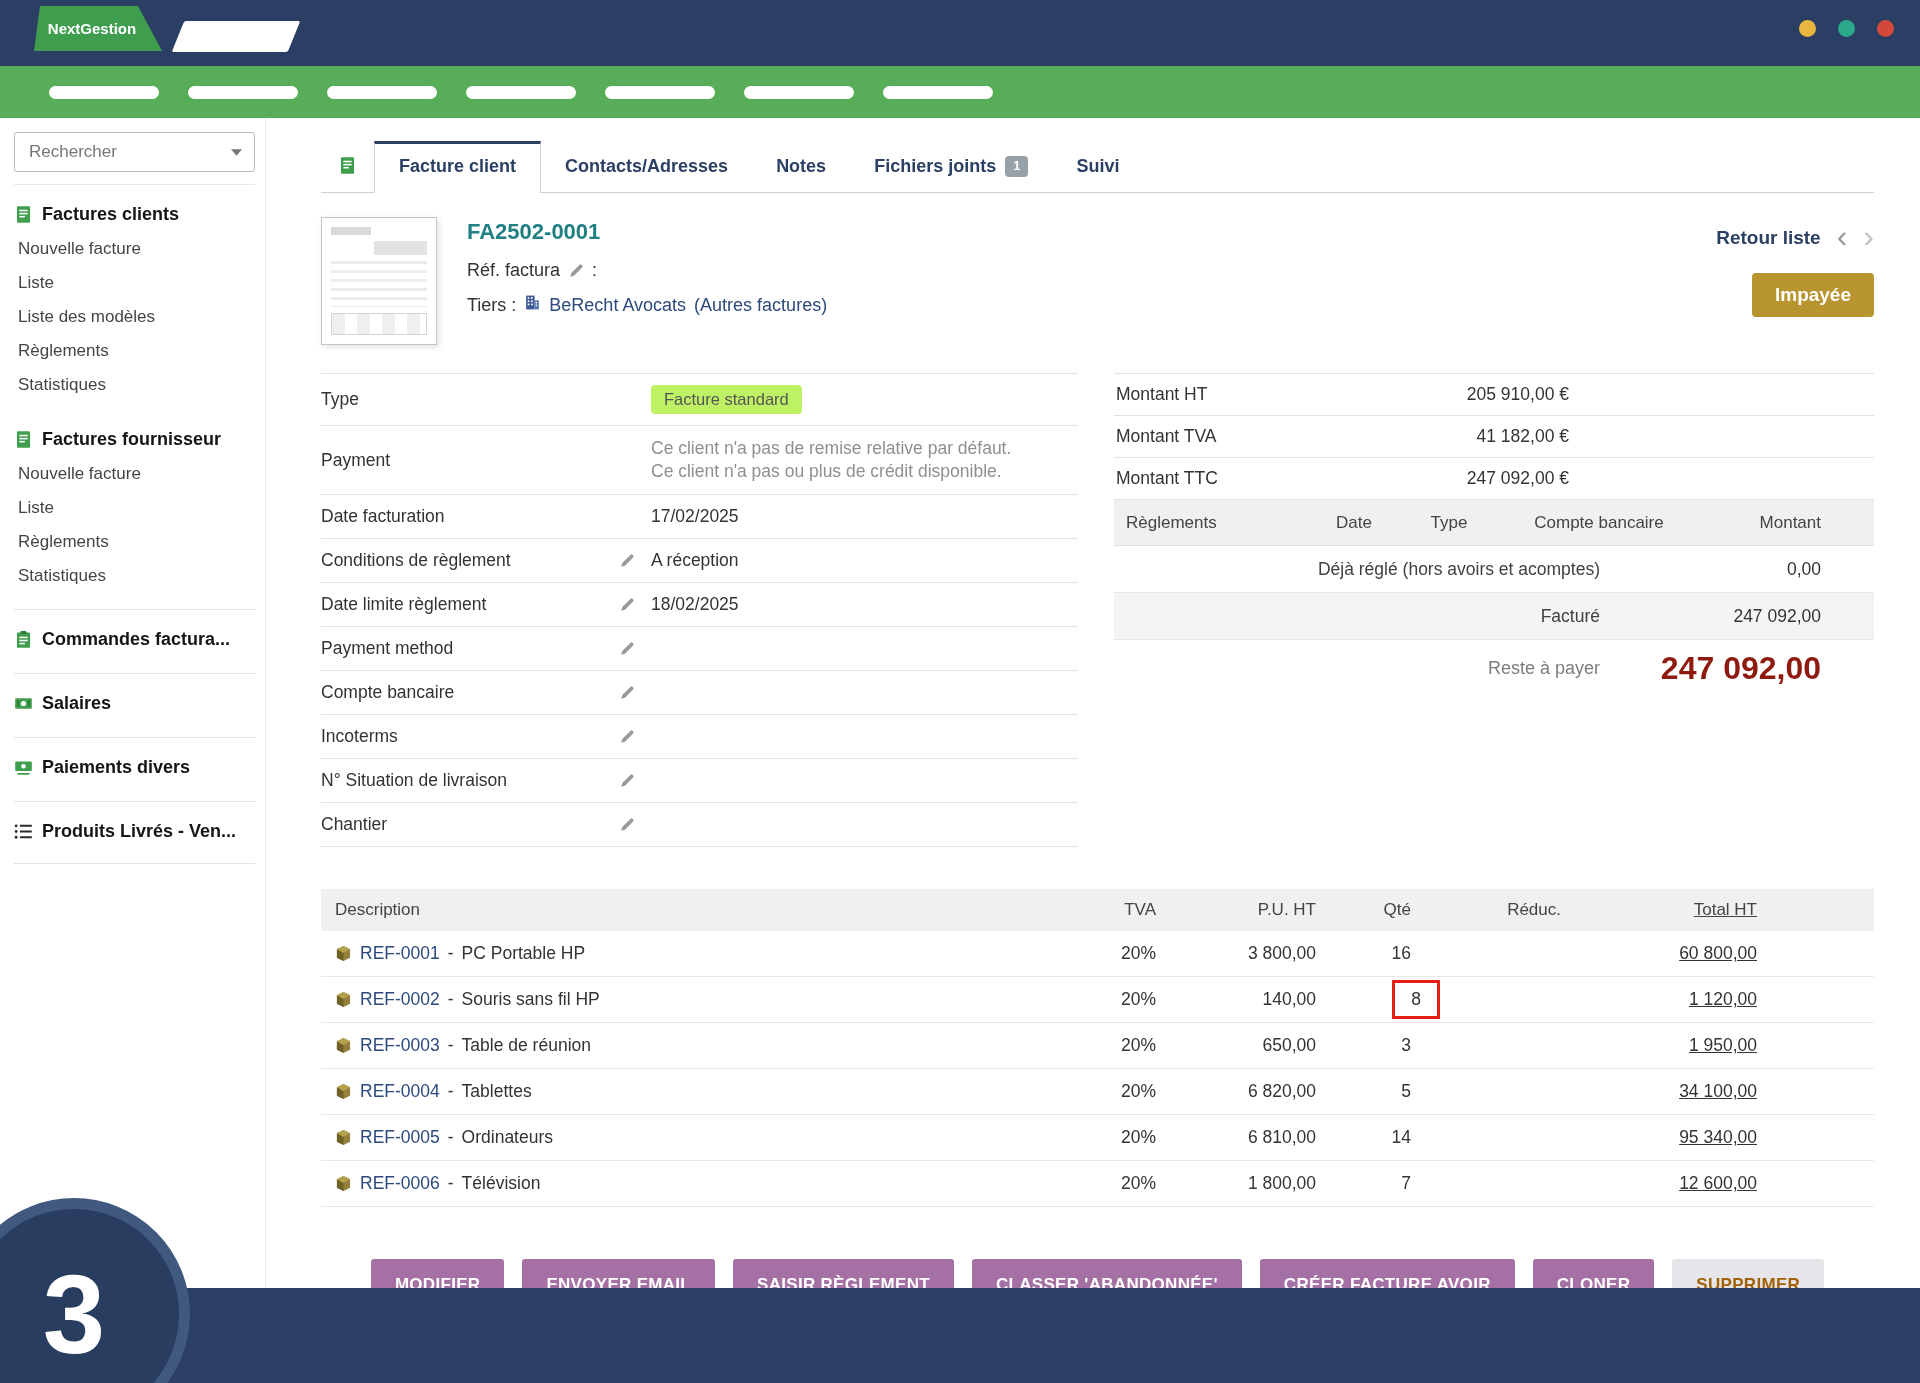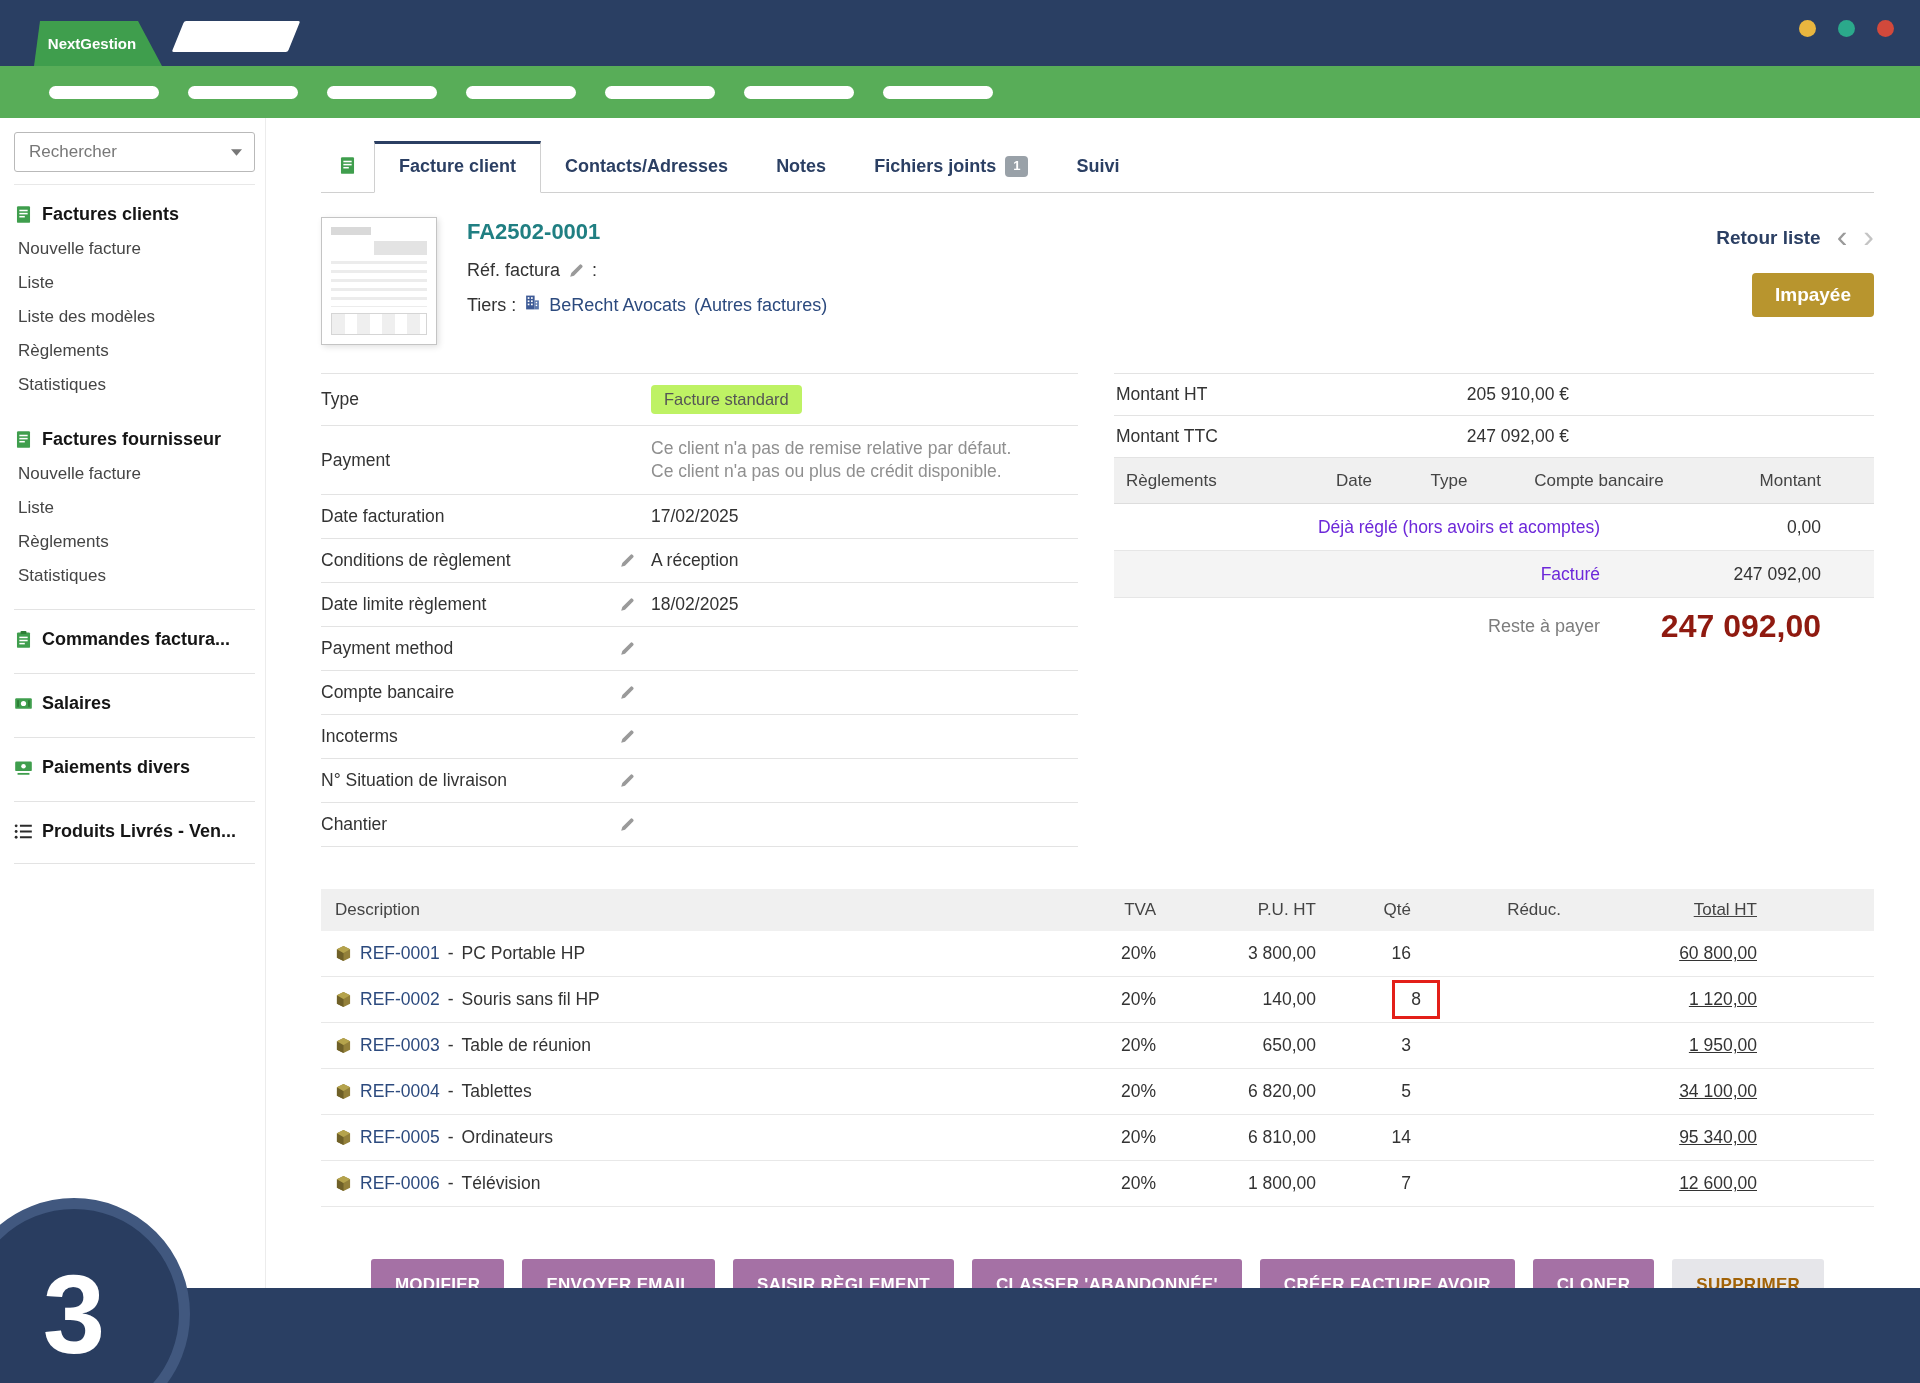--- a/index.html
+++ b/index.html
@@ -11,21 +11,21 @@
     width: 1920px; height: 1383px;
     background: #fff;
     font-family: "Liberation Sans", "DejaVu Sans", sans-serif;
     color: #404040;
     overflow: hidden;
   }
 
   
   .topbar { position: relative; height: 66px; background: #2a3f63; }
   .brand-tab {
-    position: absolute; left: 34px; bottom: 0; height: 45px; width: 128px;
+    position: absolute; left: 34px; bottom: 15px; height: 45px; width: 128px;
     background: #3f9e4d; clip-path: polygon(6px 0, calc(100% - 24px) 0, 100% 100%, 0 100%);
     color: #fff; font-size: 15px; font-weight: bold;
     display: flex; align-items: center; justify-content: center; padding-right: 12px;
     cursor: pointer;
   }
   .redacted-tab {
     position: absolute; left: 178px; top: 21px; height: 31px; width: 116px;
     background: #fff; transform: skewX(-22deg); border-radius: 2px; cursor: pointer;
   }
   .window-controls { position: absolute; right: 26px; top: 20px; display: flex; gap: 22px; }
@@ -106,21 +106,21 @@
   .total-label { width: 330px; flex: none; color: #333; font-size: 17.5px; padding-left: 2px; }
   .total-value { flex: 1; text-align: right; padding-right: 305px; font-size: 17.5px; color: #333; }
 
   .payments-header { display: flex; align-items: center; background: #f0f0f0; height: 46px; font-size: 17px; color: #444; border-bottom: 1px solid #ddd; }
   .ph-reglements { flex: 1; padding-left: 12px; }
   .ph-date { width: 100px; text-align: center; flex: none; }
   .ph-type { width: 90px; text-align: center; flex: none; }
   .ph-compte { width: 210px; text-align: center; flex: none; }
   .ph-montant { width: 170px; text-align: right; padding-right: 53px; flex: none; }
   .pay-row { display: flex; align-items: center; border-bottom: 1px solid #e6e6e6; min-height: 47px; font-size: 17.5px; }
-  .pay-label { flex: 1; text-align: right; color: #6d28d9; }
+  .pay-label { flex: 1; text-align: right; color: #404040; }
   .pay-value { width: 274px; flex: none; text-align: right; padding-right: 53px; color: #333; }
   .pay-row.billed { background: #f4f4f4; }
   .pay-row.rest { border-bottom: none; min-height: 56px; }
   .rest-label { color: #7d7d7d; font-size: 18px; }
   .rest-value { color: #8f1a10; font-size: 32px; font-weight: bold; }
 
   
   .lines { margin-top: 42px; }
   .lines-header { display: flex; align-items: center; background: #f0f0f0; height: 42px; font-size: 17px; color: #444; }
   .cell { flex: none; }
@@ -459,20 +459,24 @@
               </div>
             </div>
         </div>
         <div class="col-right">
           <div class="totals">
             <div class="total-row">
               <div class="total-label">Montant HT</div>
               <div class="total-value">205 910,00 €</div>
             </div>
             <div class="total-row">
+              <div class="total-label">Montant TVA</div>
+              <div class="total-value">41 182,00 €</div>
+            </div>
+            <div class="total-row">
               <div class="total-label">Montant TTC</div>
               <div class="total-value">247 092,00 €</div>
             </div>
           </div>
           <div class="payments">
             <div class="payments-header">
               <div class="ph-reglements">Règlements</div>
               <div class="ph-date">Date</div>
               <div class="ph-type">Type</div>
               <div class="ph-compte">Compte bancaire</div>

